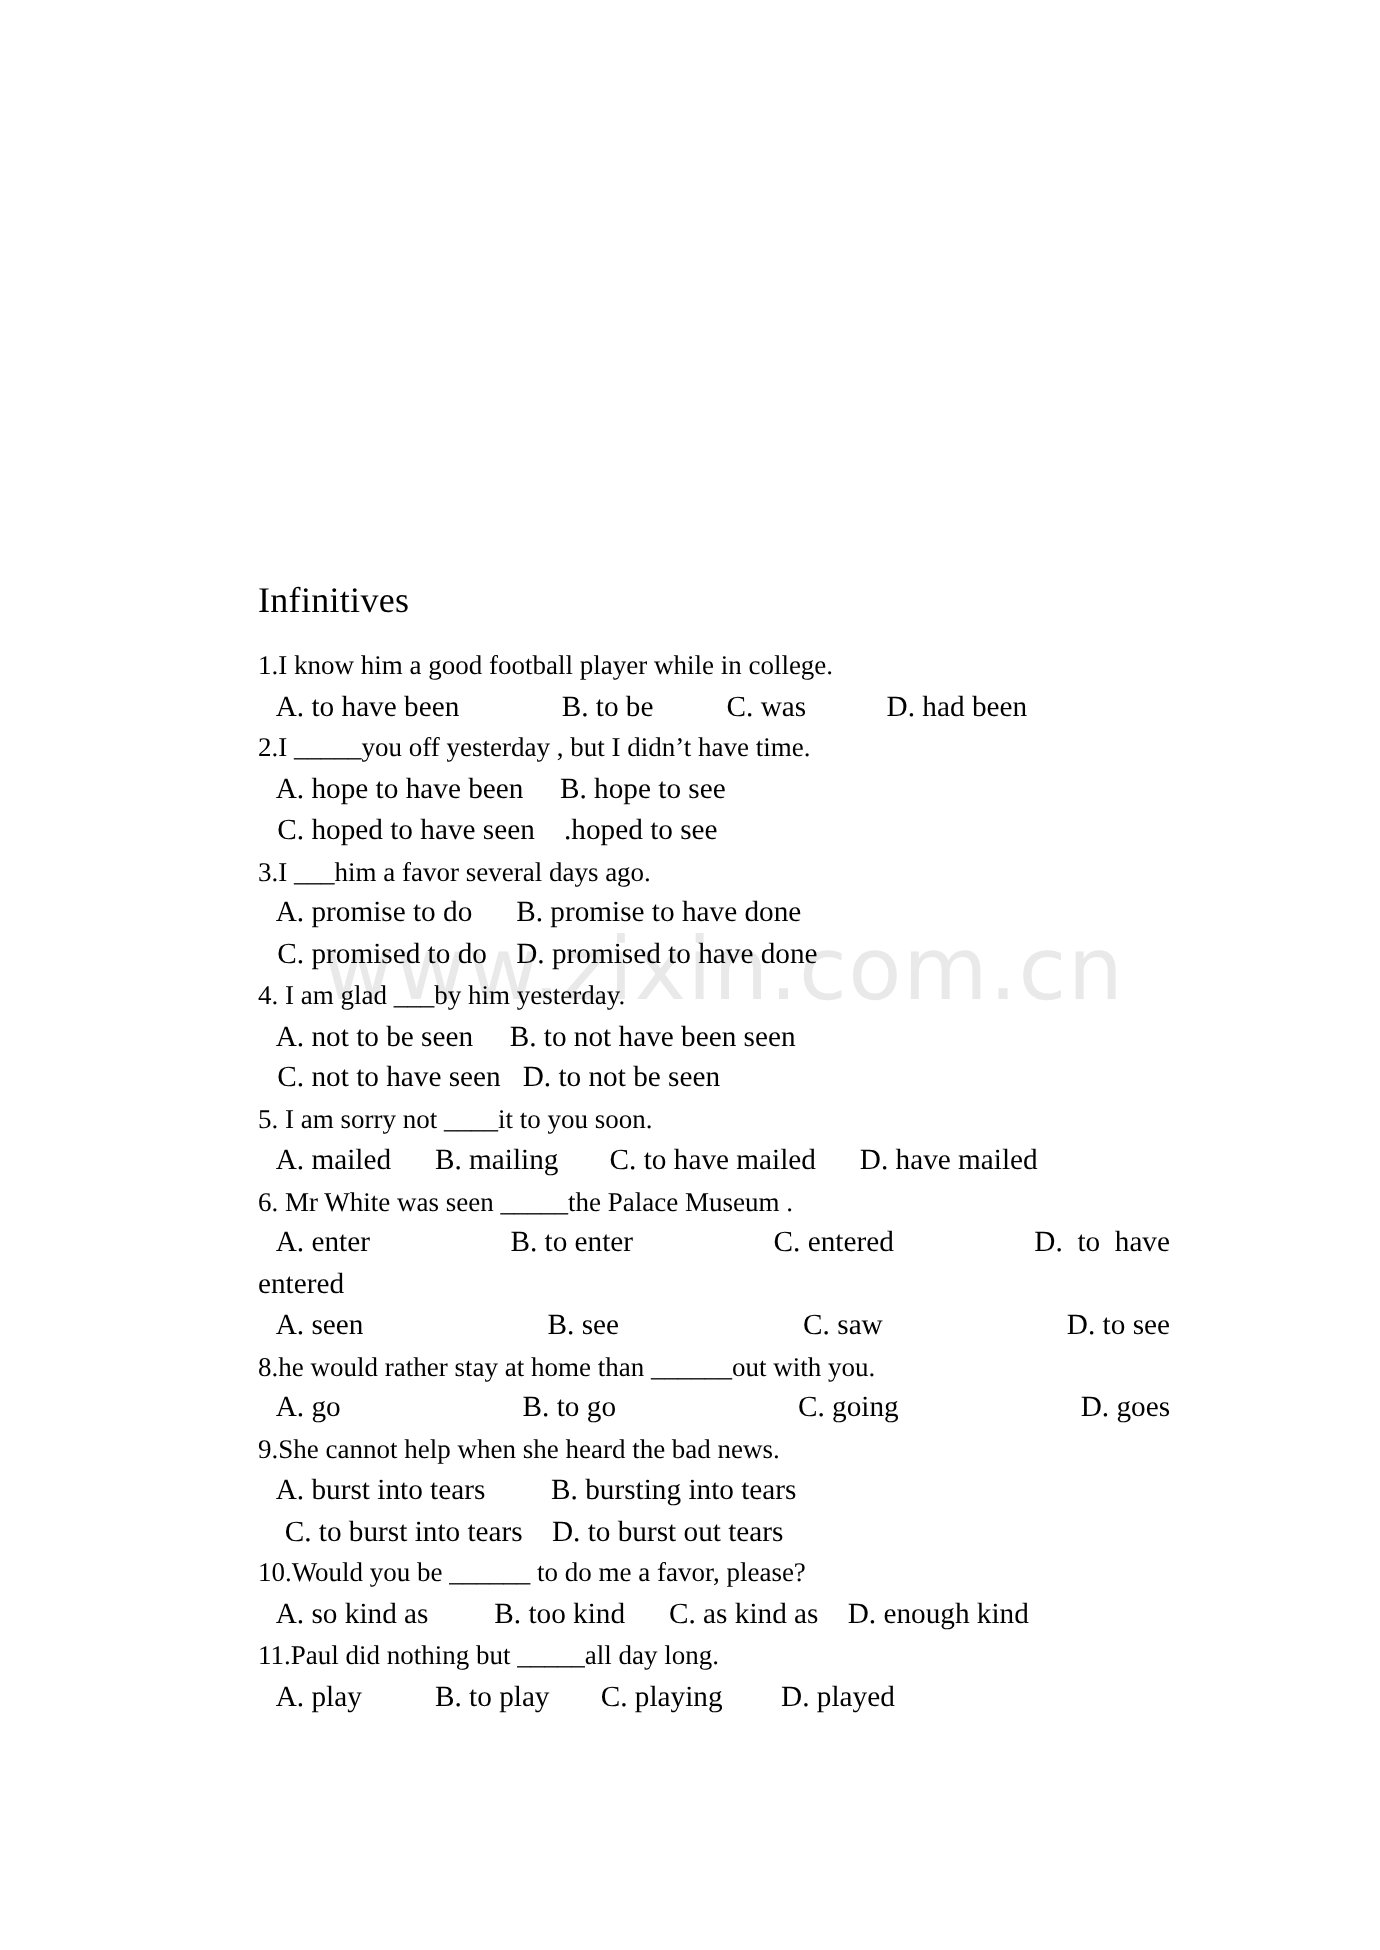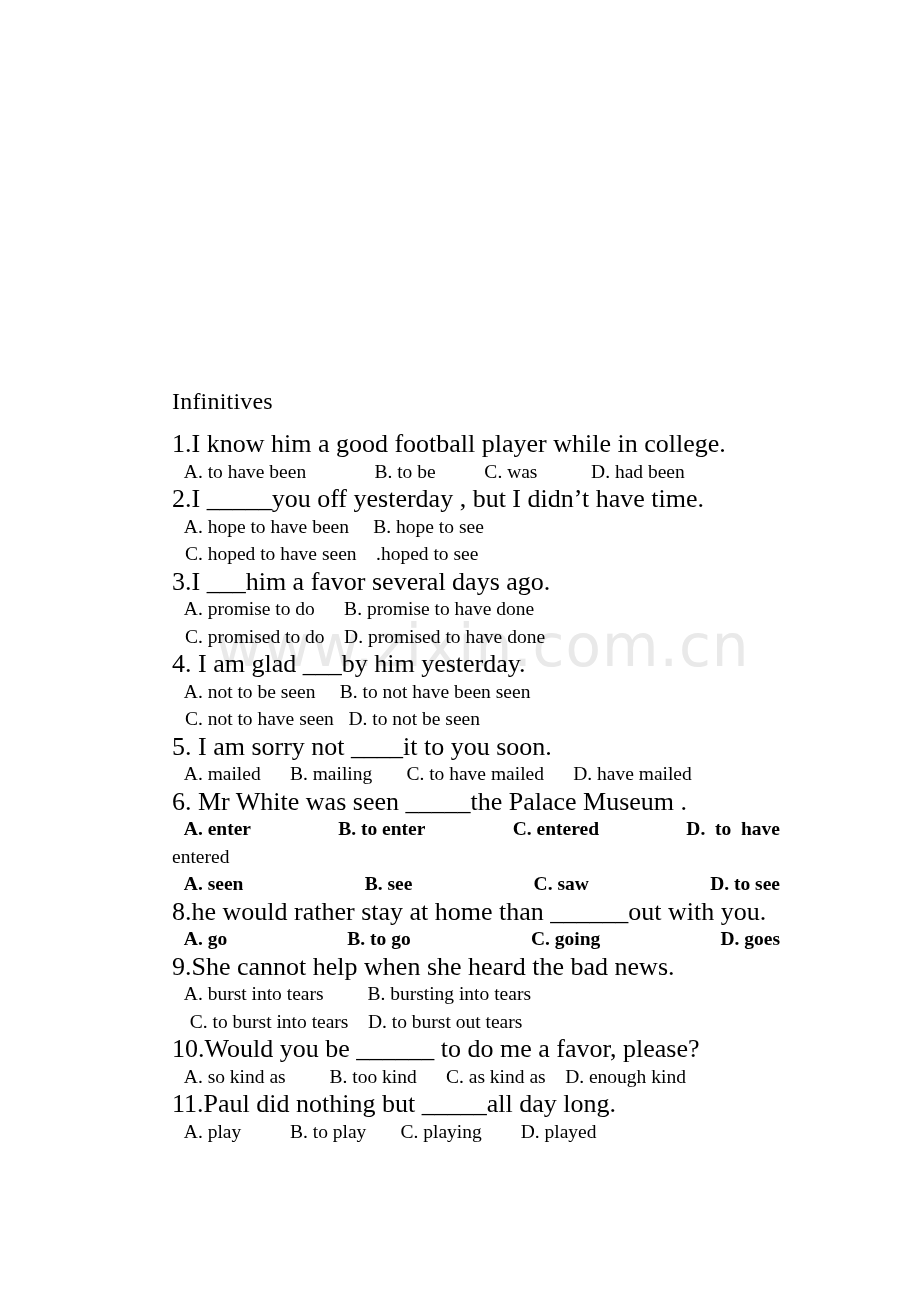--- a/index.html
+++ b/index.html
@@ -48,40 +48,39 @@
     font-size: 24px;
     line-height: 30px;
     margin: 0 0 14px 0;
     font-weight: normal;
     letter-spacing: 0.2px;
   }
   .q-block {
     margin: 0;
   }
   .stem {
-    font-size: 26px;
+    font-size: 18px;
     line-height: 27.5px;
     white-space: pre;
   }
   .options {
     font-size: 19.5px;
     line-height: 27.5px;
     white-space: pre;
     padding-left: 8px;
   }
   
   .options.spread {
     white-space: normal;
     display: flex;
     padding-left: 8px;
     padding-right: 0;
   }
   .options.spread .opt {
     white-space: pre;
-    font-weight: bold;
   }
   .options.spread .opt.grow {
     flex: 1 1 auto;
   }
   .wrapline {
     font-size: 19.5px;
     line-height: 27.5px;
     white-space: pre;
     padding-left: 0;
   }

